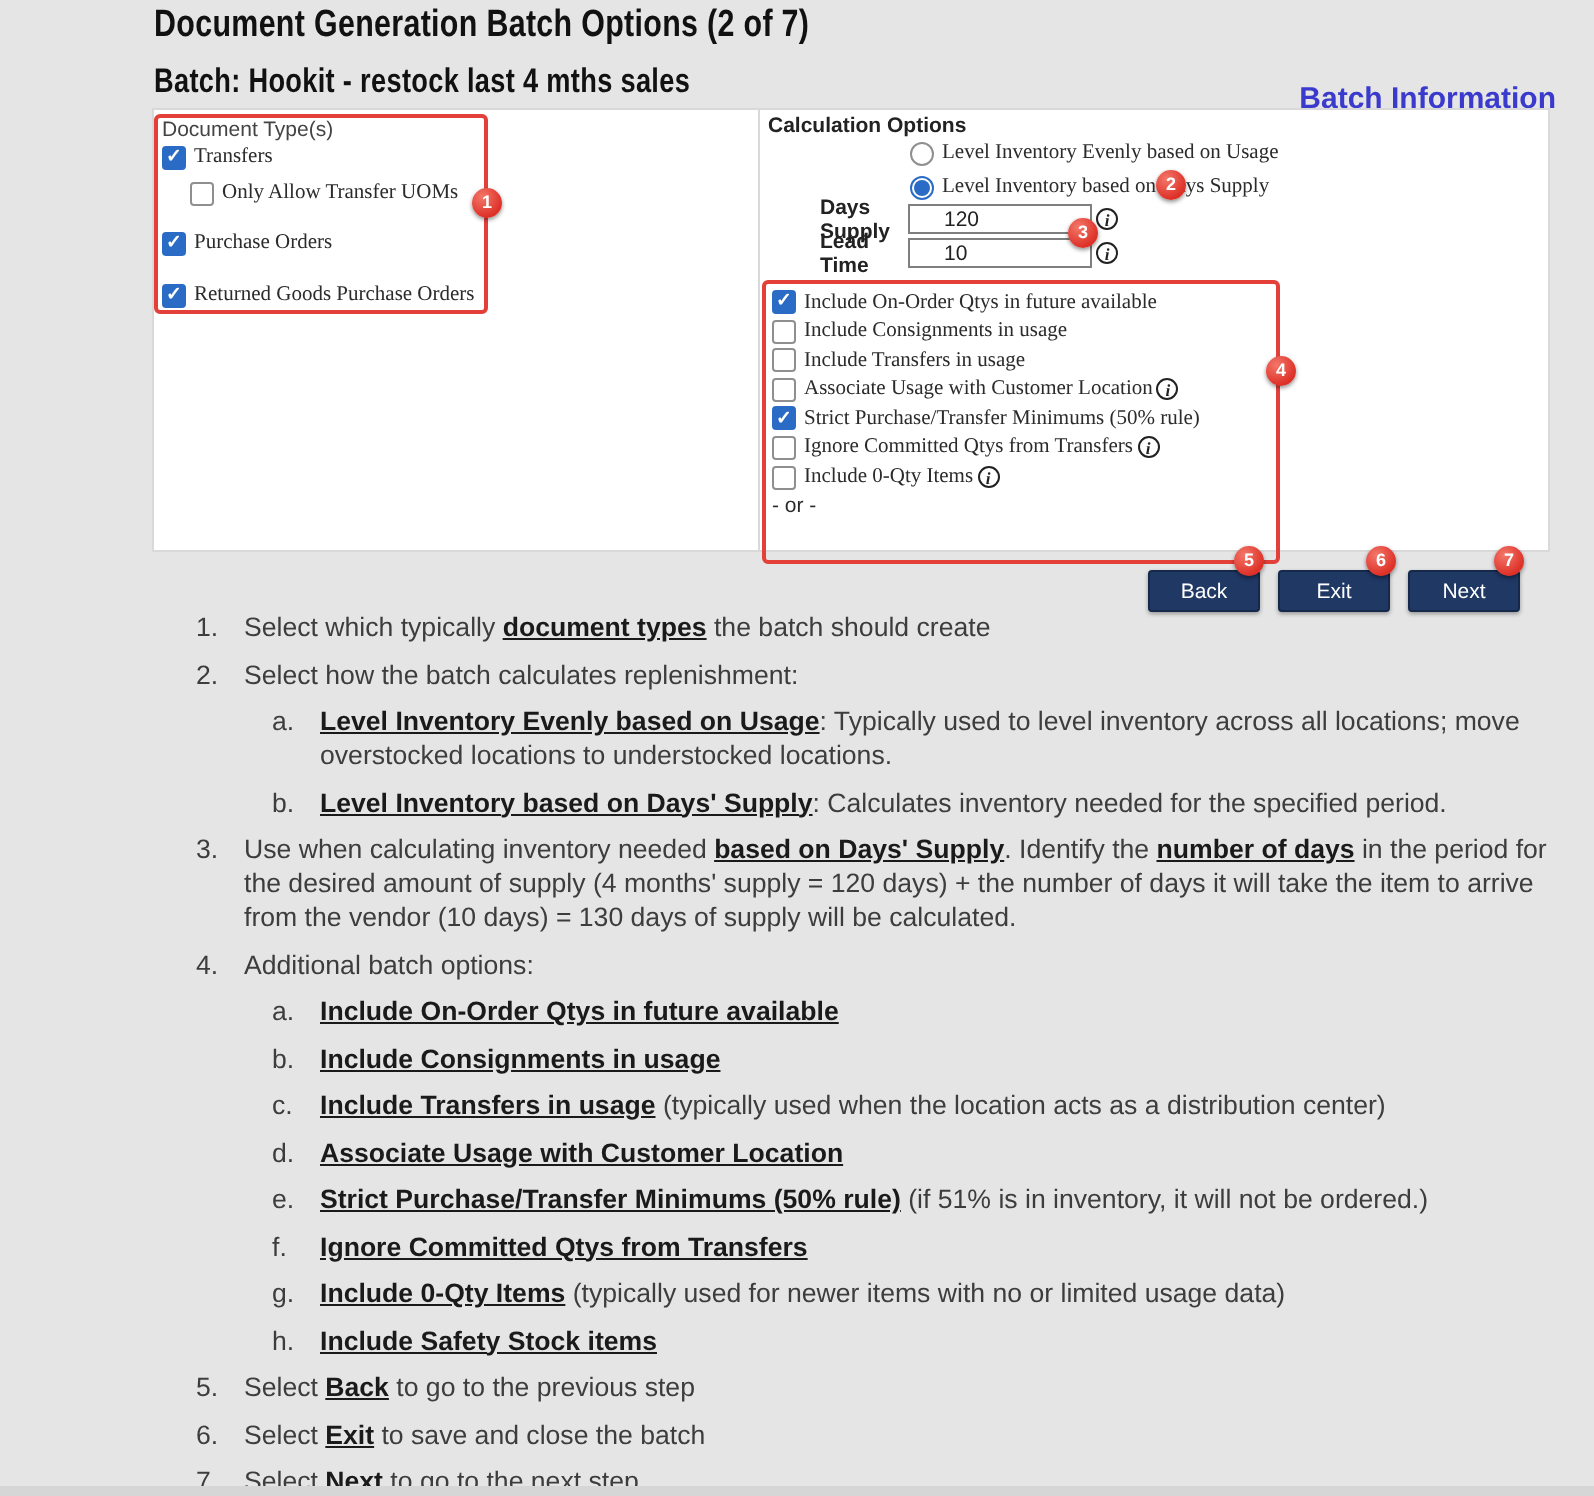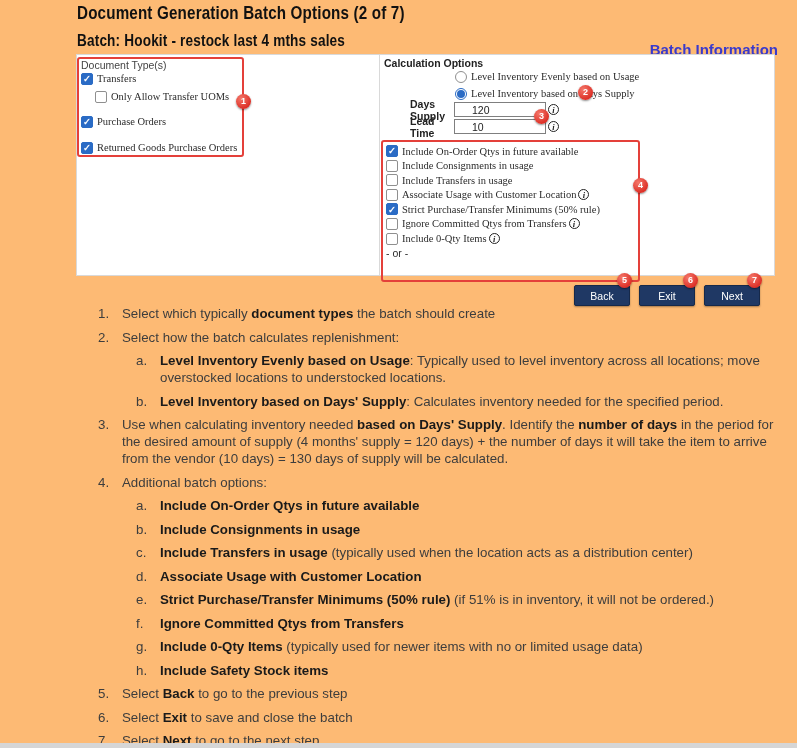--- a/index.html
+++ b/index.html
@@ -1,18 +1,18 @@
 <!DOCTYPE html>
 <html><head>
 <meta charset="utf-8">
 <style>
   * { margin:0; padding:0; box-sizing:border-box; }
   html,body { background:#fff; }
   body { font-family:"Liberation Sans", sans-serif; }
-  #stage { position:relative; width:797px; height:748px; background:#fdba74; overflow:hidden; }
+  #stage { position:relative; width:797px; height:748px; background:#e5e5e5; overflow:hidden; }
 
   
   .title { position:absolute; left:77px; top:2px; font-size:19px; font-weight:bold; color:#111;
            white-space:nowrap; transform:scaleX(0.80); transform-origin:left center; letter-spacing:0.2px; }
   .subtitle { position:absolute; left:77px; top:31px; font-size:17px; font-weight:bold; color:#111;
               white-space:nowrap; transform:scaleX(0.80); transform-origin:left center; letter-spacing:0.2px; }
   .batch-link { position:absolute; right:19px; top:41px; font-size:15px; font-weight:bold; color:#3a3acc; cursor:pointer; }
 
   
   .form-box { position:absolute; left:76px; top:54px; width:699px; height:222px; border:1px solid #d9d9d9; background:#fff; }
@@ -66,21 +66,21 @@
   .nav-btn { width:56px; height:21px; background:#1f3864; color:#fff; border:1px solid #16294a; border-radius:2px;
              font-family:"Liberation Sans",sans-serif; font-size:10.5px; cursor:pointer;
              box-shadow:0 1px 2px rgba(0,0,0,.35); }
 
   
   .instructions { position:absolute; left:98px; top:305px; width:678px; font-size:13.3px; line-height:17px; color:#3d3d3d; }
   .instr-item { margin-bottom:6.5px; }
   .instr-row { display:flex; }
   .num-col { flex:0 0 24px; }
   .text-col { flex:1 1 auto; }
-  .instr-item b, .child-row b { color:#1a1a1a; }
+  .instr-item b, .child-row b { color:#1a1a1a;text-decoration:underline; }
   .child-list { margin-left:38px; margin-top:6.5px; }
   .child-row { display:flex; margin-bottom:6.5px; }
   .child-row:last-child { margin-bottom:0; }
 
   .bottom-strip { position:absolute; left:0; top:743px; width:797px; height:5px; background:#d6d6d6; }
 </style>
 </head>
 <body>
 
 <div id="stage">

